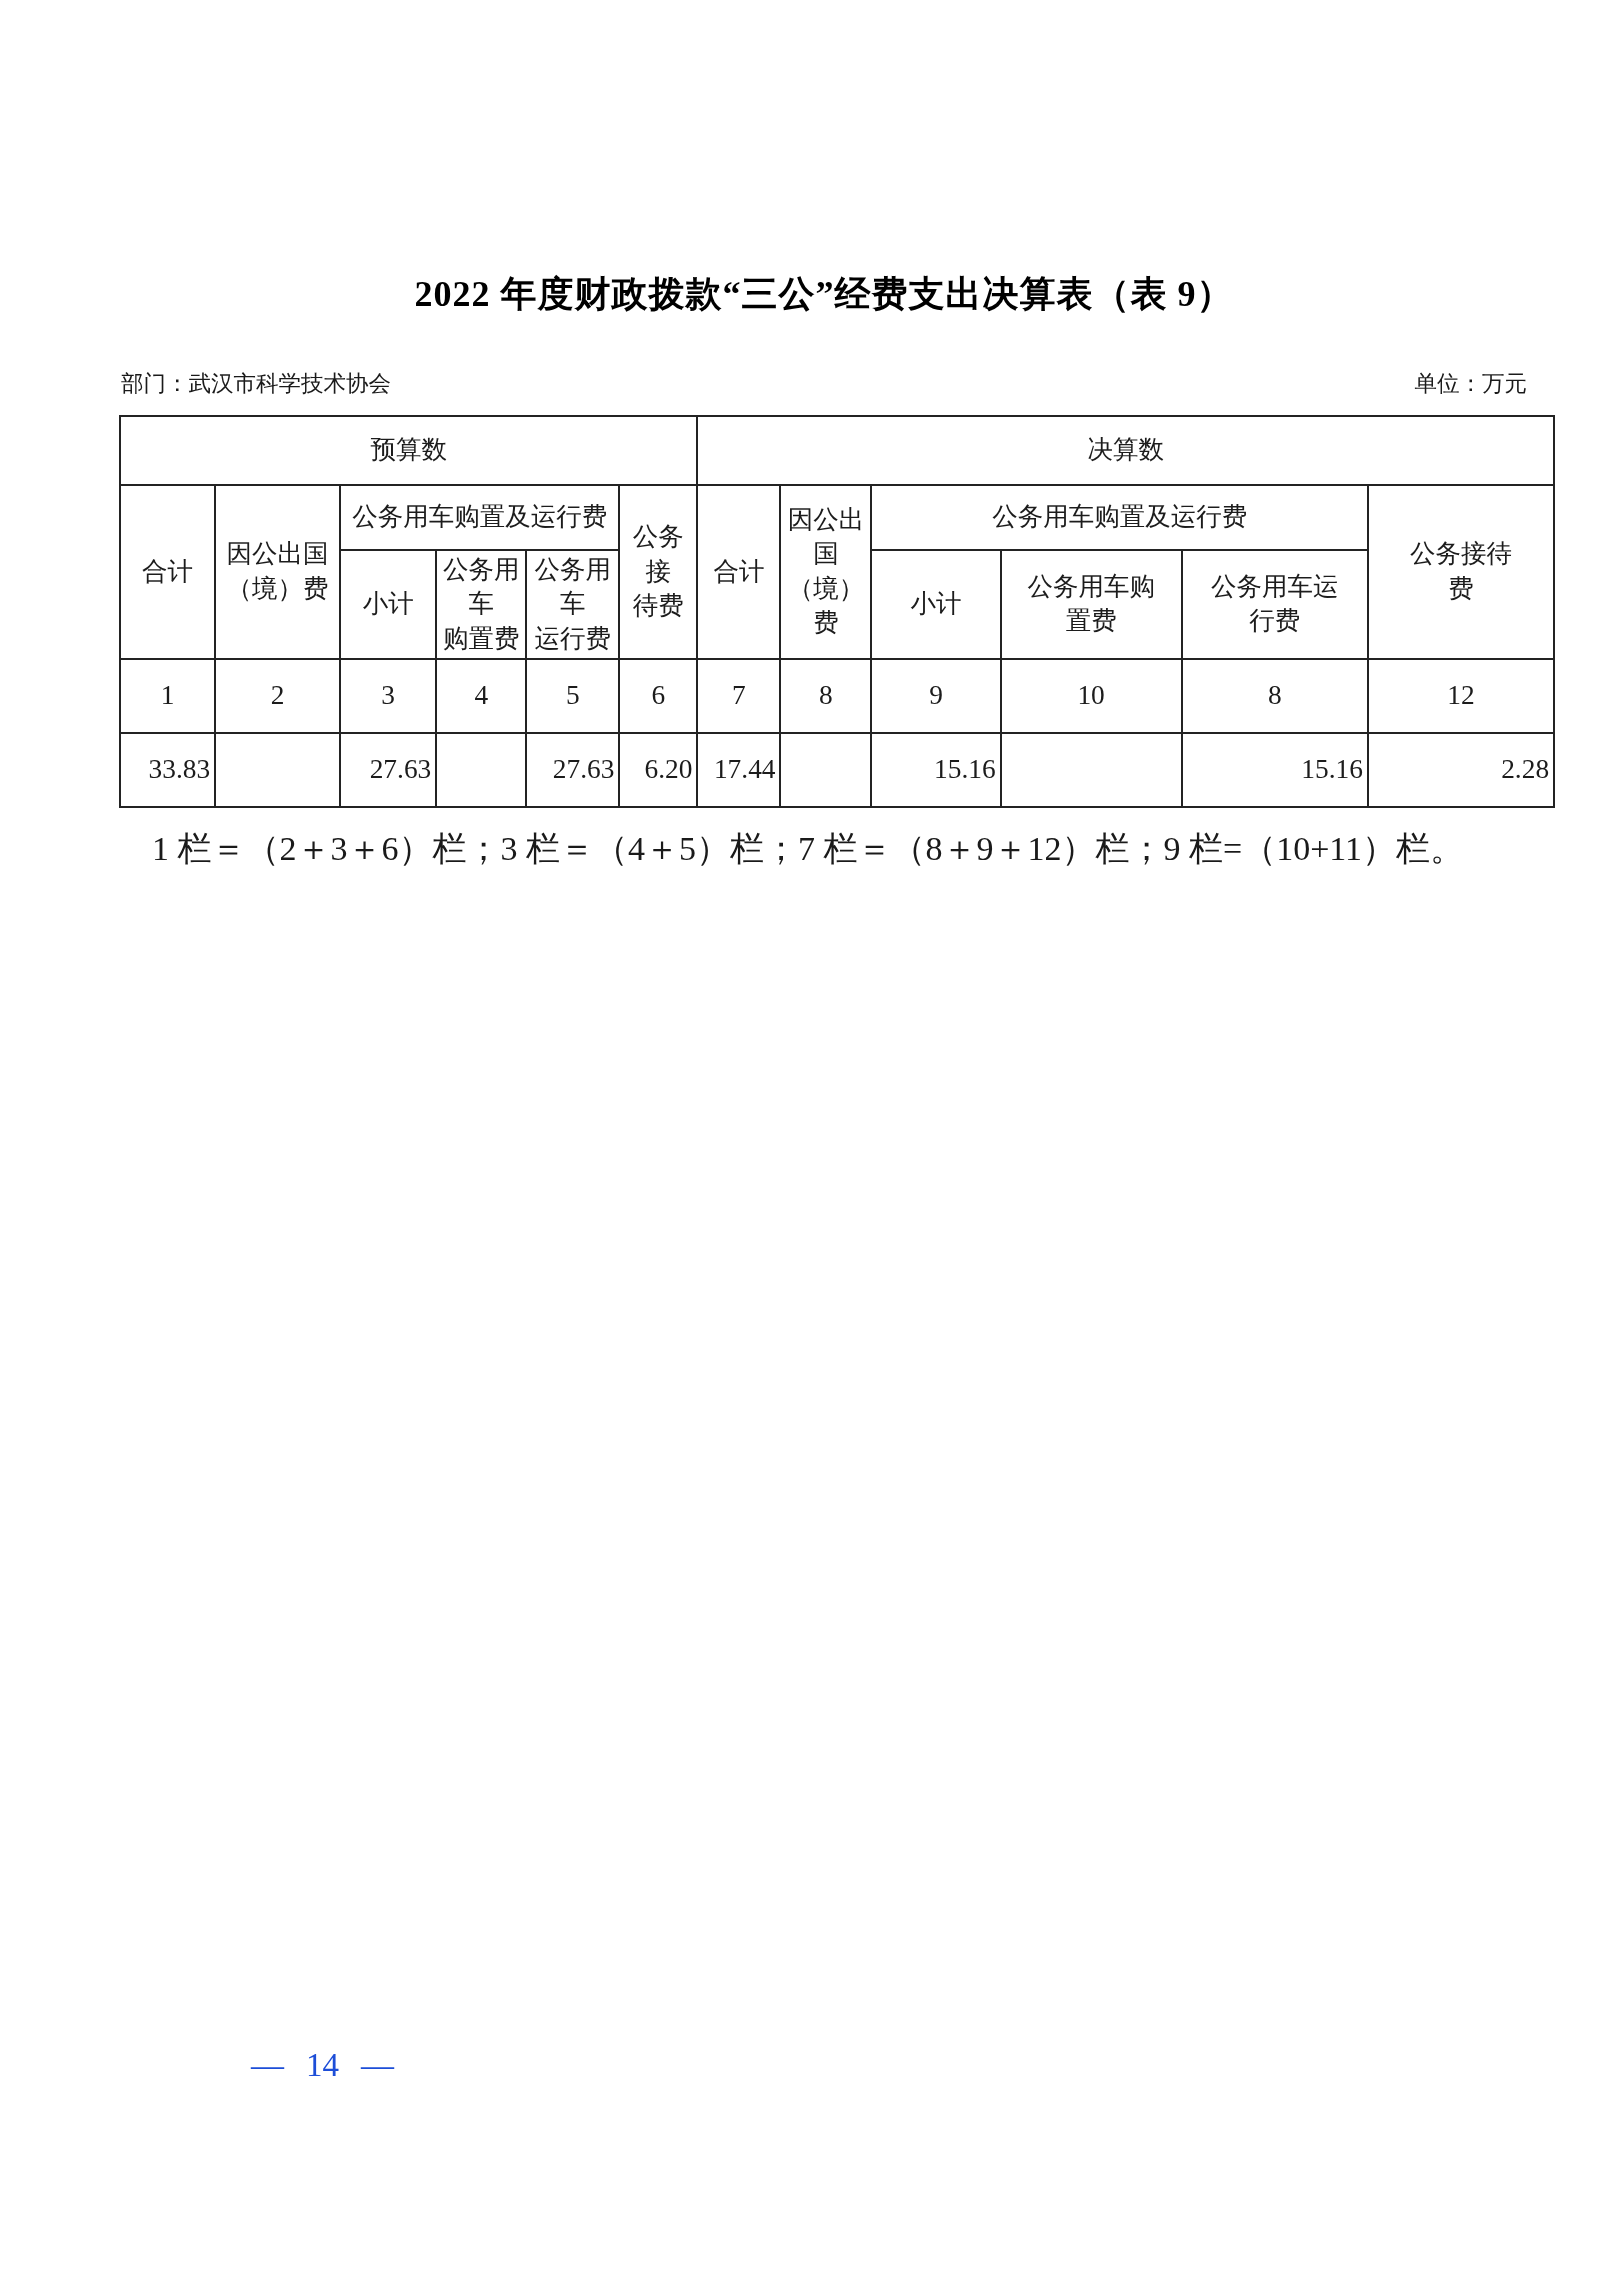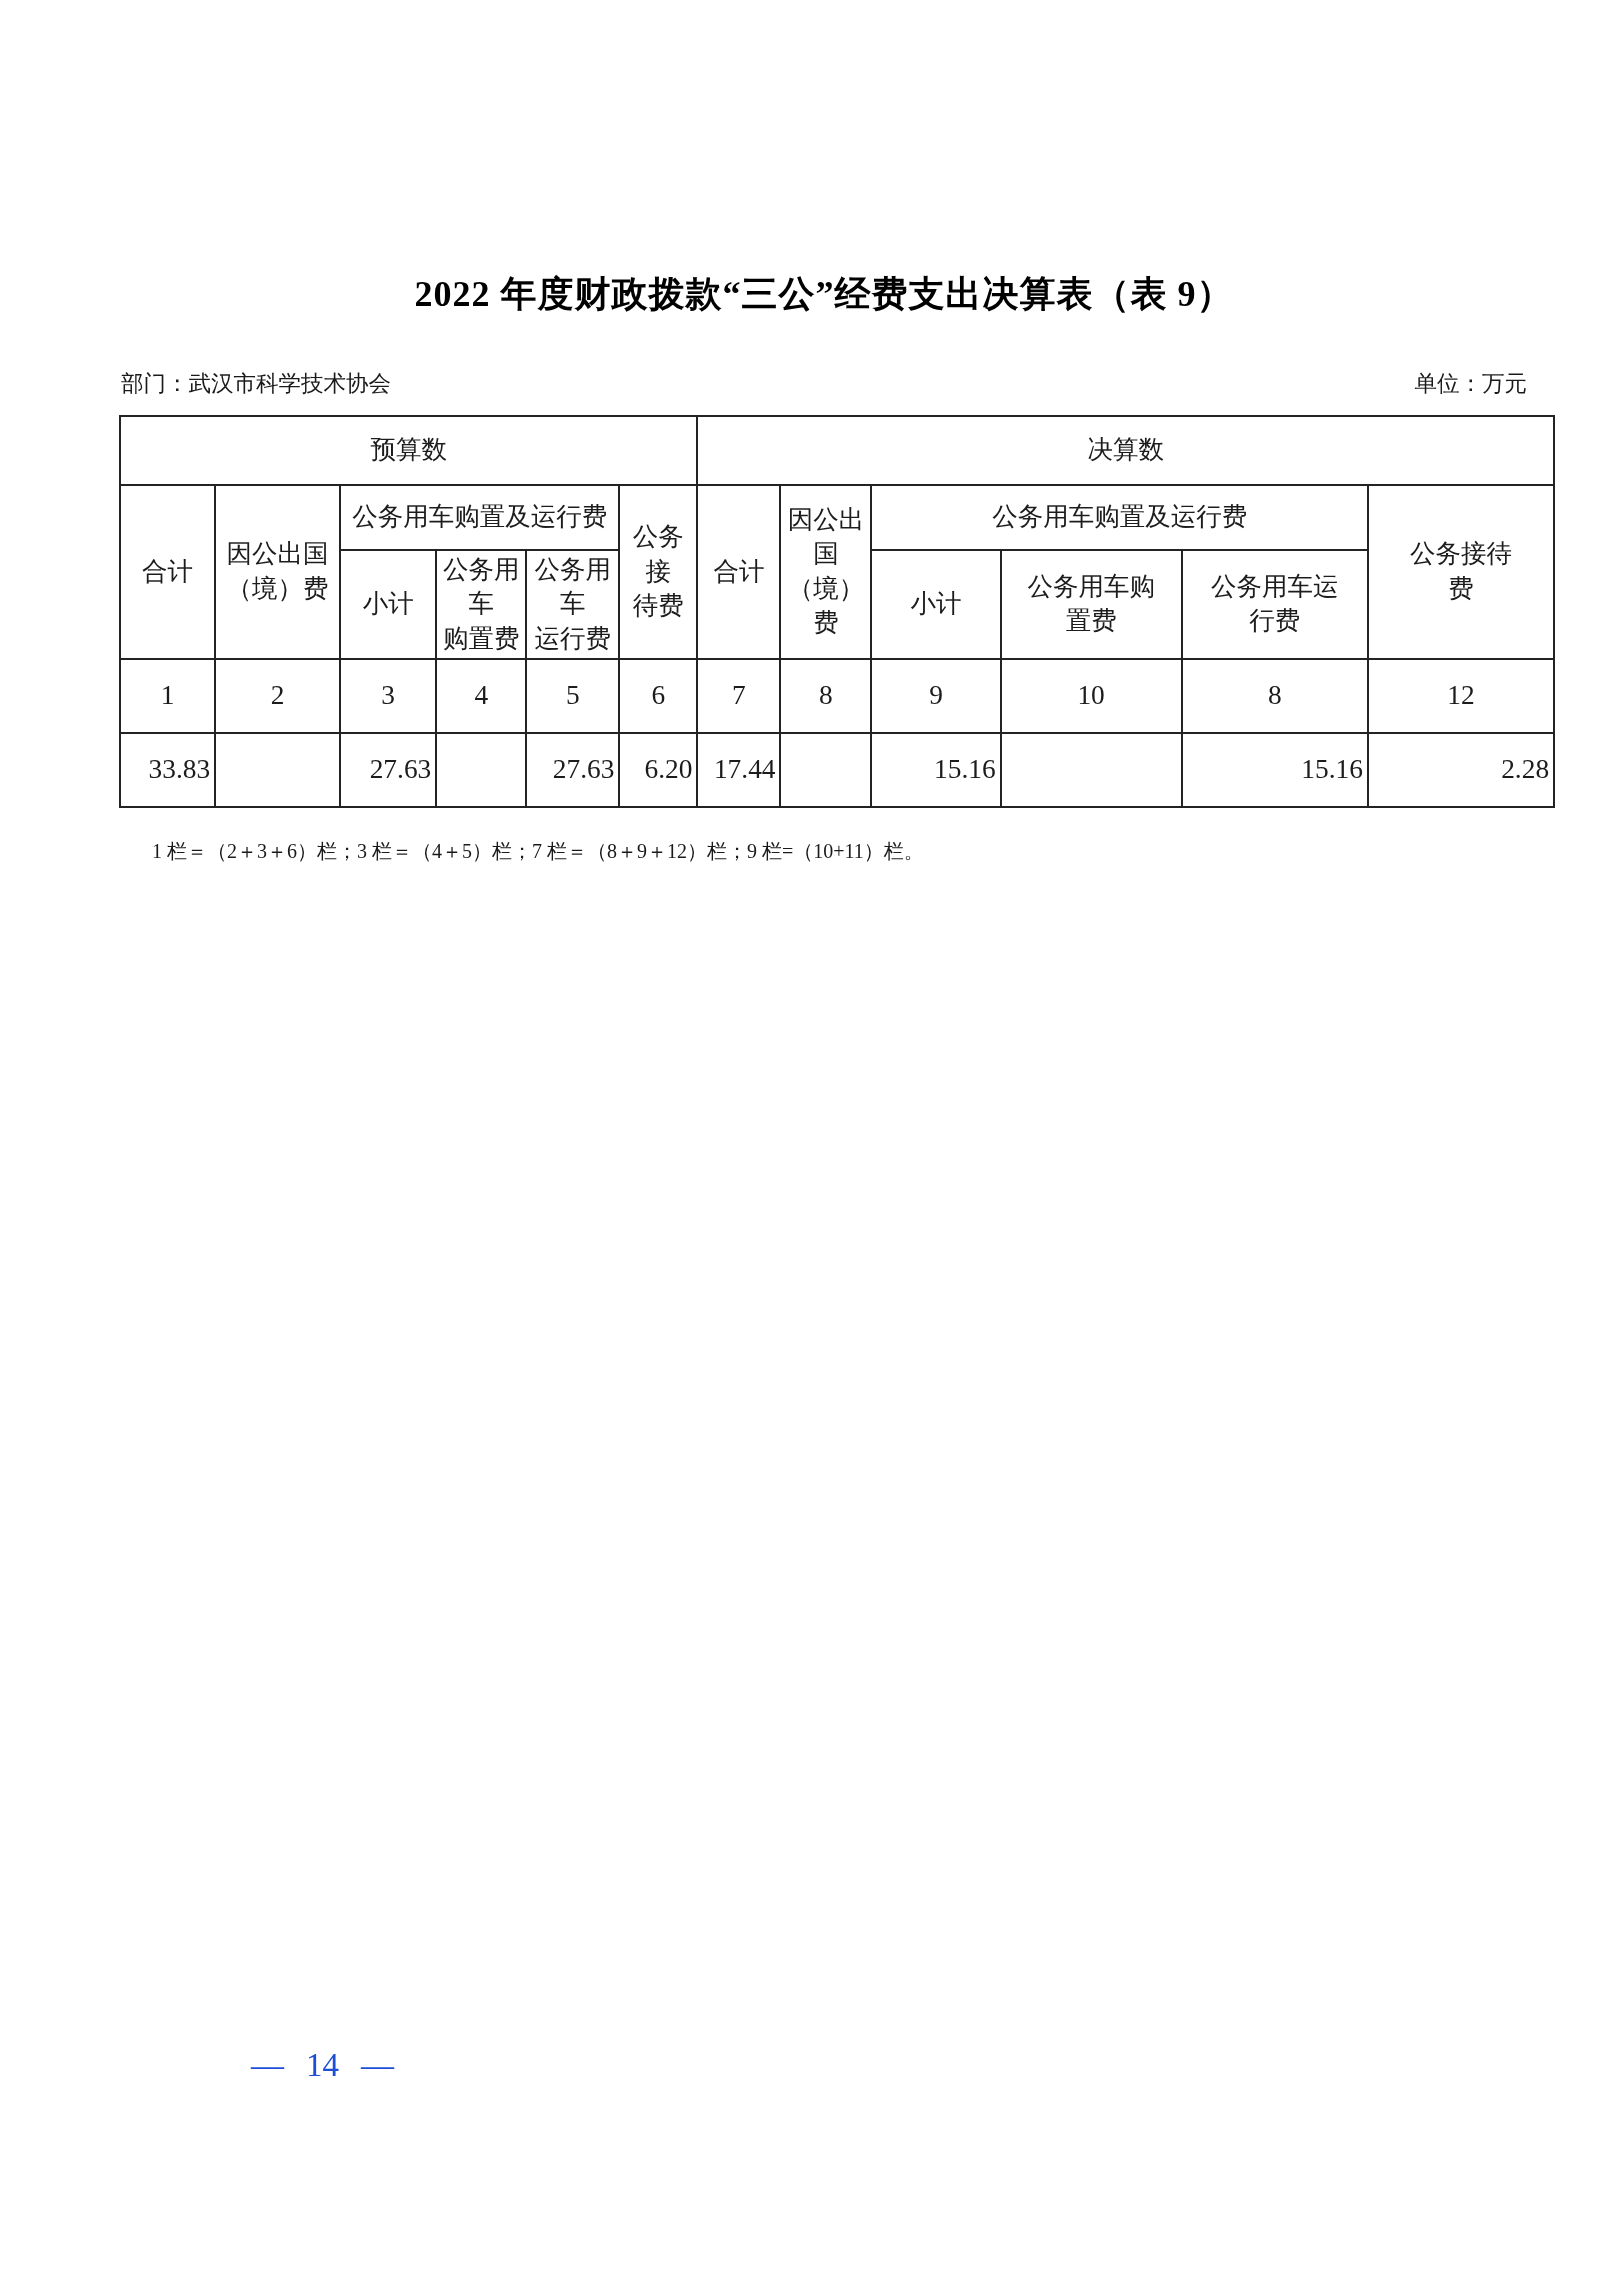--- a/index.html
+++ b/index.html
@@ -62,23 +62,23 @@
   }
   .note {
     margin-top: 15.7px;
     width: 1436px;
     font-size: 26.5px;
     line-height: 1.42;
     color: #1a1a1a;
     text-align: justify;
   }
   .formula {
-    margin-top: 30px;
+    margin-top: 18px;
     padding-left: 33px;
-    font-size: 20px;
+    font-size: 34px;
     color: #1a1a1a;
   }
   .page-num {
     position: absolute;
     left: 251px;
     top: 2047px;
     font-size: 33px;
     color: #1d4ed8;
     word-spacing: 13.7px;
   }

